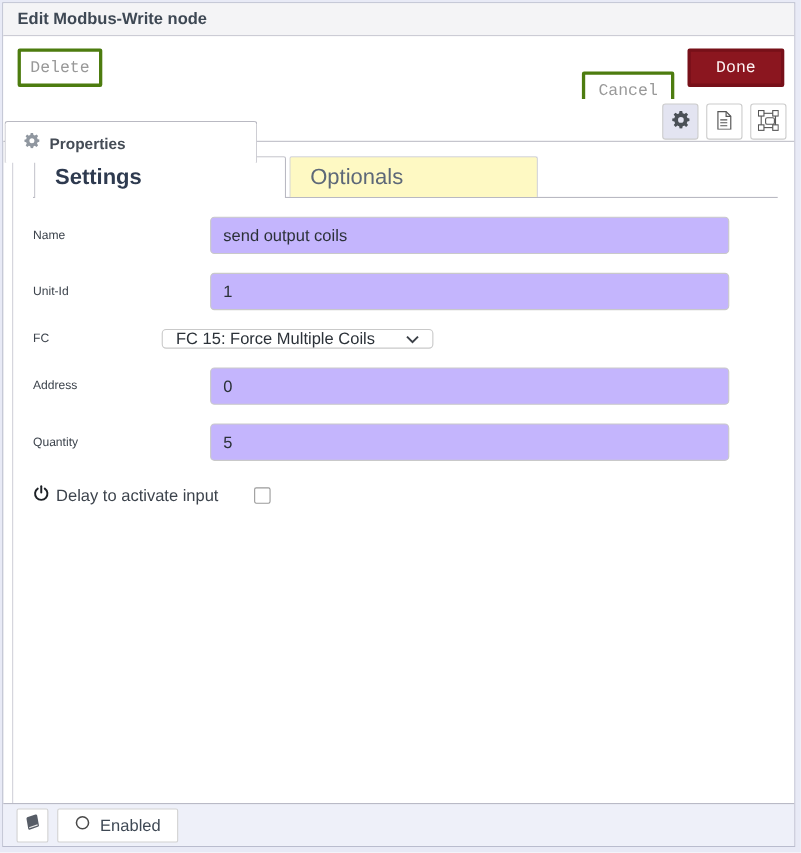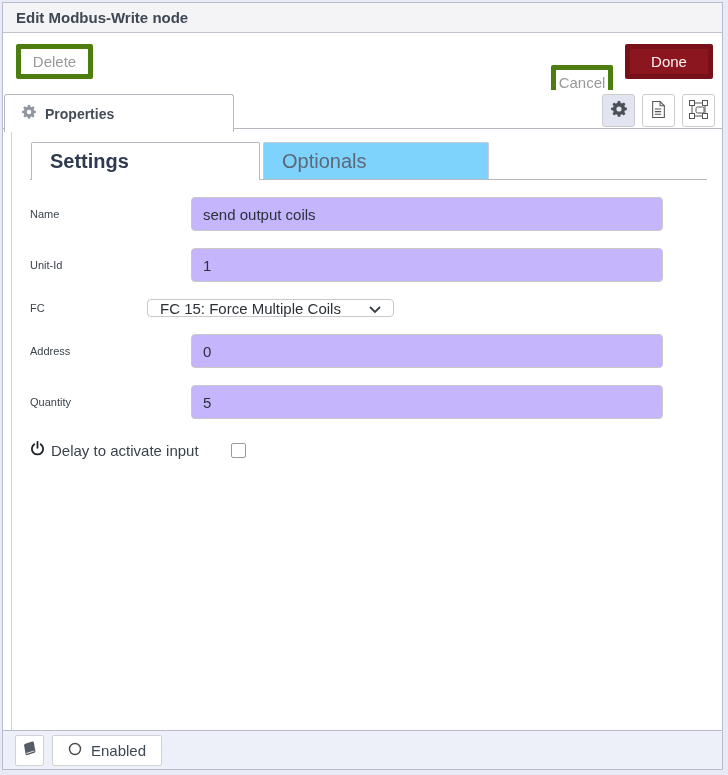--- a/index.html
+++ b/index.html
@@ -21,35 +21,35 @@
     border-bottom:1px solid #c2c3cd;
     line-height:29px; padding-left:13px;
     font-size:15px; font-weight:bold; color:#3E4854;
   }
   
   .dlg-toolbar {
     height:57px; flex:0 0 57px; background:#fff;
     display:flex; align-items:center; padding:0 9px 0 13px;
   }
   .btn {
-    height:35px; border:5px solid #4d7c0f; border-radius:2px;
+    height:35px; border:3px solid #4d7c0f; border-radius:2px;
     background:#fff; font-size:15px; color:#999;
-    font-family:Liberation Sans, sans-serif; cursor:pointer;
+    font-family:Liberation Mono, monospace; cursor:pointer;
   }
   .btn-delete { width:77px; }
   .toolbar-spacer { flex:1; }
-  .btn-cancel { width:62px; margin-right:12px;margin-top:41px; }
+  .btn-cancel { width:84px; margin-right:12px;margin-top:41px; }
   .btn-done { width:88px; background:#8B161F; border-color:#771019; color:#fdf3f3; }
   
   .proptab-row {
     height:39px; flex:0 0 39px; position:relative;
     border-bottom:1px solid #b9b9c2; background:#fff;
   }
   .prop-tab {
-    position:absolute; left:1px; top:4px; height:38px; width:230px;
+    position:absolute; left:1px; top:20px; height:38px; width:230px;
     background:#fff; border:1px solid #b9b9c2; border-bottom:none;
     border-radius:3px 3px 0 0; z-index:2;
     display:flex; align-items:center; gap:9px; padding-left:17px;
     font-size:14px; font-weight:bold; color:#454c56; cursor:pointer;
   }
   .tab-toolbar { position:absolute; right:7px; top:4px; display:flex; gap:7px; }
   .icon-btn {
     width:33px; height:33px; border:1px solid #ccc; border-radius:3px;
     background:#fff; display:flex; align-items:center; justify-content:center;
     cursor:pointer;
@@ -70,21 +70,21 @@
     cursor:pointer;
   }
   .form-tab.active {
     width:229px; height:38px; margin-left:1px;
     background:#fff; border:1px solid #b9b9c2; border-bottom:none;
     border-radius:2px 2px 0 0; font-weight:bold; color:#2E3A4F;
     position:relative; z-index:1;
   }
   .form-tab.inactive {
     width:226px; height:37px; margin-left:3px;
-    background:#7dd3fc; border:1px solid #c9cad9; border-bottom:none;
+    background:#fef9c3; border:1px solid #c9cad9; border-bottom:none;
     border-radius:2px 2px 0 0; color:#5D6878;
   }
   .row { display:flex; align-items:center; margin-top:17px; }
   .row-label { width:117px; font-size:11px; color:#3C434C; flex:0 0 117px; }
   .text-input {
     width:472px; height:34px; border:1px solid #c9c9c9; border-radius:4px;
     padding:0 11px; font-size:15px; color:#2b3138; background:#c4b5fd;
     font-family:"Liberation Sans", sans-serif; outline:none;margin-left:44px;
   }
   .select {

